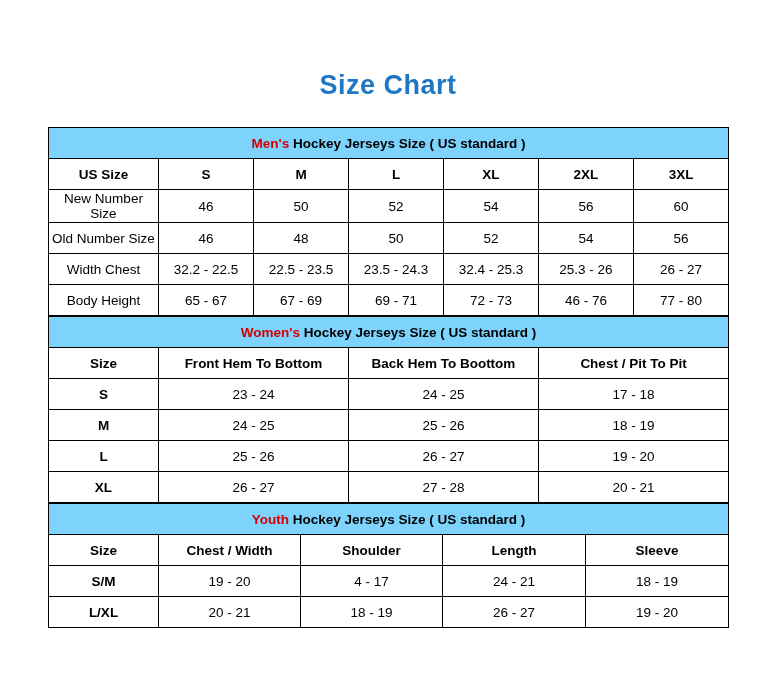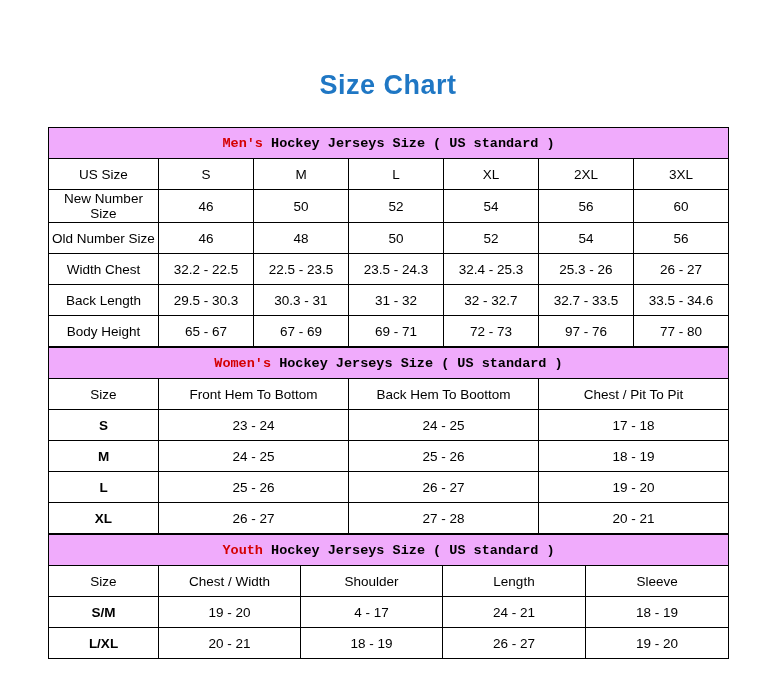--- a/index.html
+++ b/index.html
@@ -34,31 +34,30 @@
   }
   table.size-table td {
     border: 1px solid #000000;
     text-align: center;
     vertical-align: middle;
     font-size: 13.5px;
     height: 28px;
     padding: 1px 2px;
   }
   td.section-banner {
-    background: #f0abfc;
+    background: #7dd3fc;
     font-weight: bold;
     font-size: 15px;
     height: 31px;
-    font-family: Liberation Mono, monospace;
   }
   .accent-men { color: #d40000; }
   .accent-women { color: #d40000; }
   .accent-youth { color: #d40000; }
   td.colhead {
-    font-weight: normal;
+    font-weight: bold;
   }
   td.rowlabel {
     font-weight: normal;
     margin-top: 28px;
   }
   td.rowlabel-bold {
     font-weight: bold;
   }
 </style>
 </head>
@@ -112,35 +111,26 @@
       <tr>
         <td class="rowlabel">Width Chest</td>
         <td>32.2 - 22.5</td>
         <td>22.5 - 23.5</td>
         <td>23.5 - 24.3</td>
         <td>32.4 - 25.3</td>
         <td>25.3 - 26</td>
         <td>26 - 27</td>
       </tr>
       <tr>
-        <td class="rowlabel">Back Length</td>
-        <td>29.5 - 30.3</td>
-        <td>30.3 - 31</td>
-        <td>31 - 32</td>
-        <td>32 - 32.7</td>
-        <td>32.7 - 33.5</td>
-        <td>33.5 - 34.6</td>
-      </tr>
-      <tr>
         <td class="rowlabel">Body Height</td>
         <td>65 - 67</td>
         <td>67 - 69</td>
         <td>69 - 71</td>
         <td>72 - 73</td>
-        <td>97 - 76</td>
+        <td>46 - 76</td>
         <td>77 - 80</td>
       </tr>
     </tbody>
   </table>
 
   <table class="size-table">
     <colgroup>
       <col style="width:110px">
       <col style="width:190px">
       <col style="width:190px">

